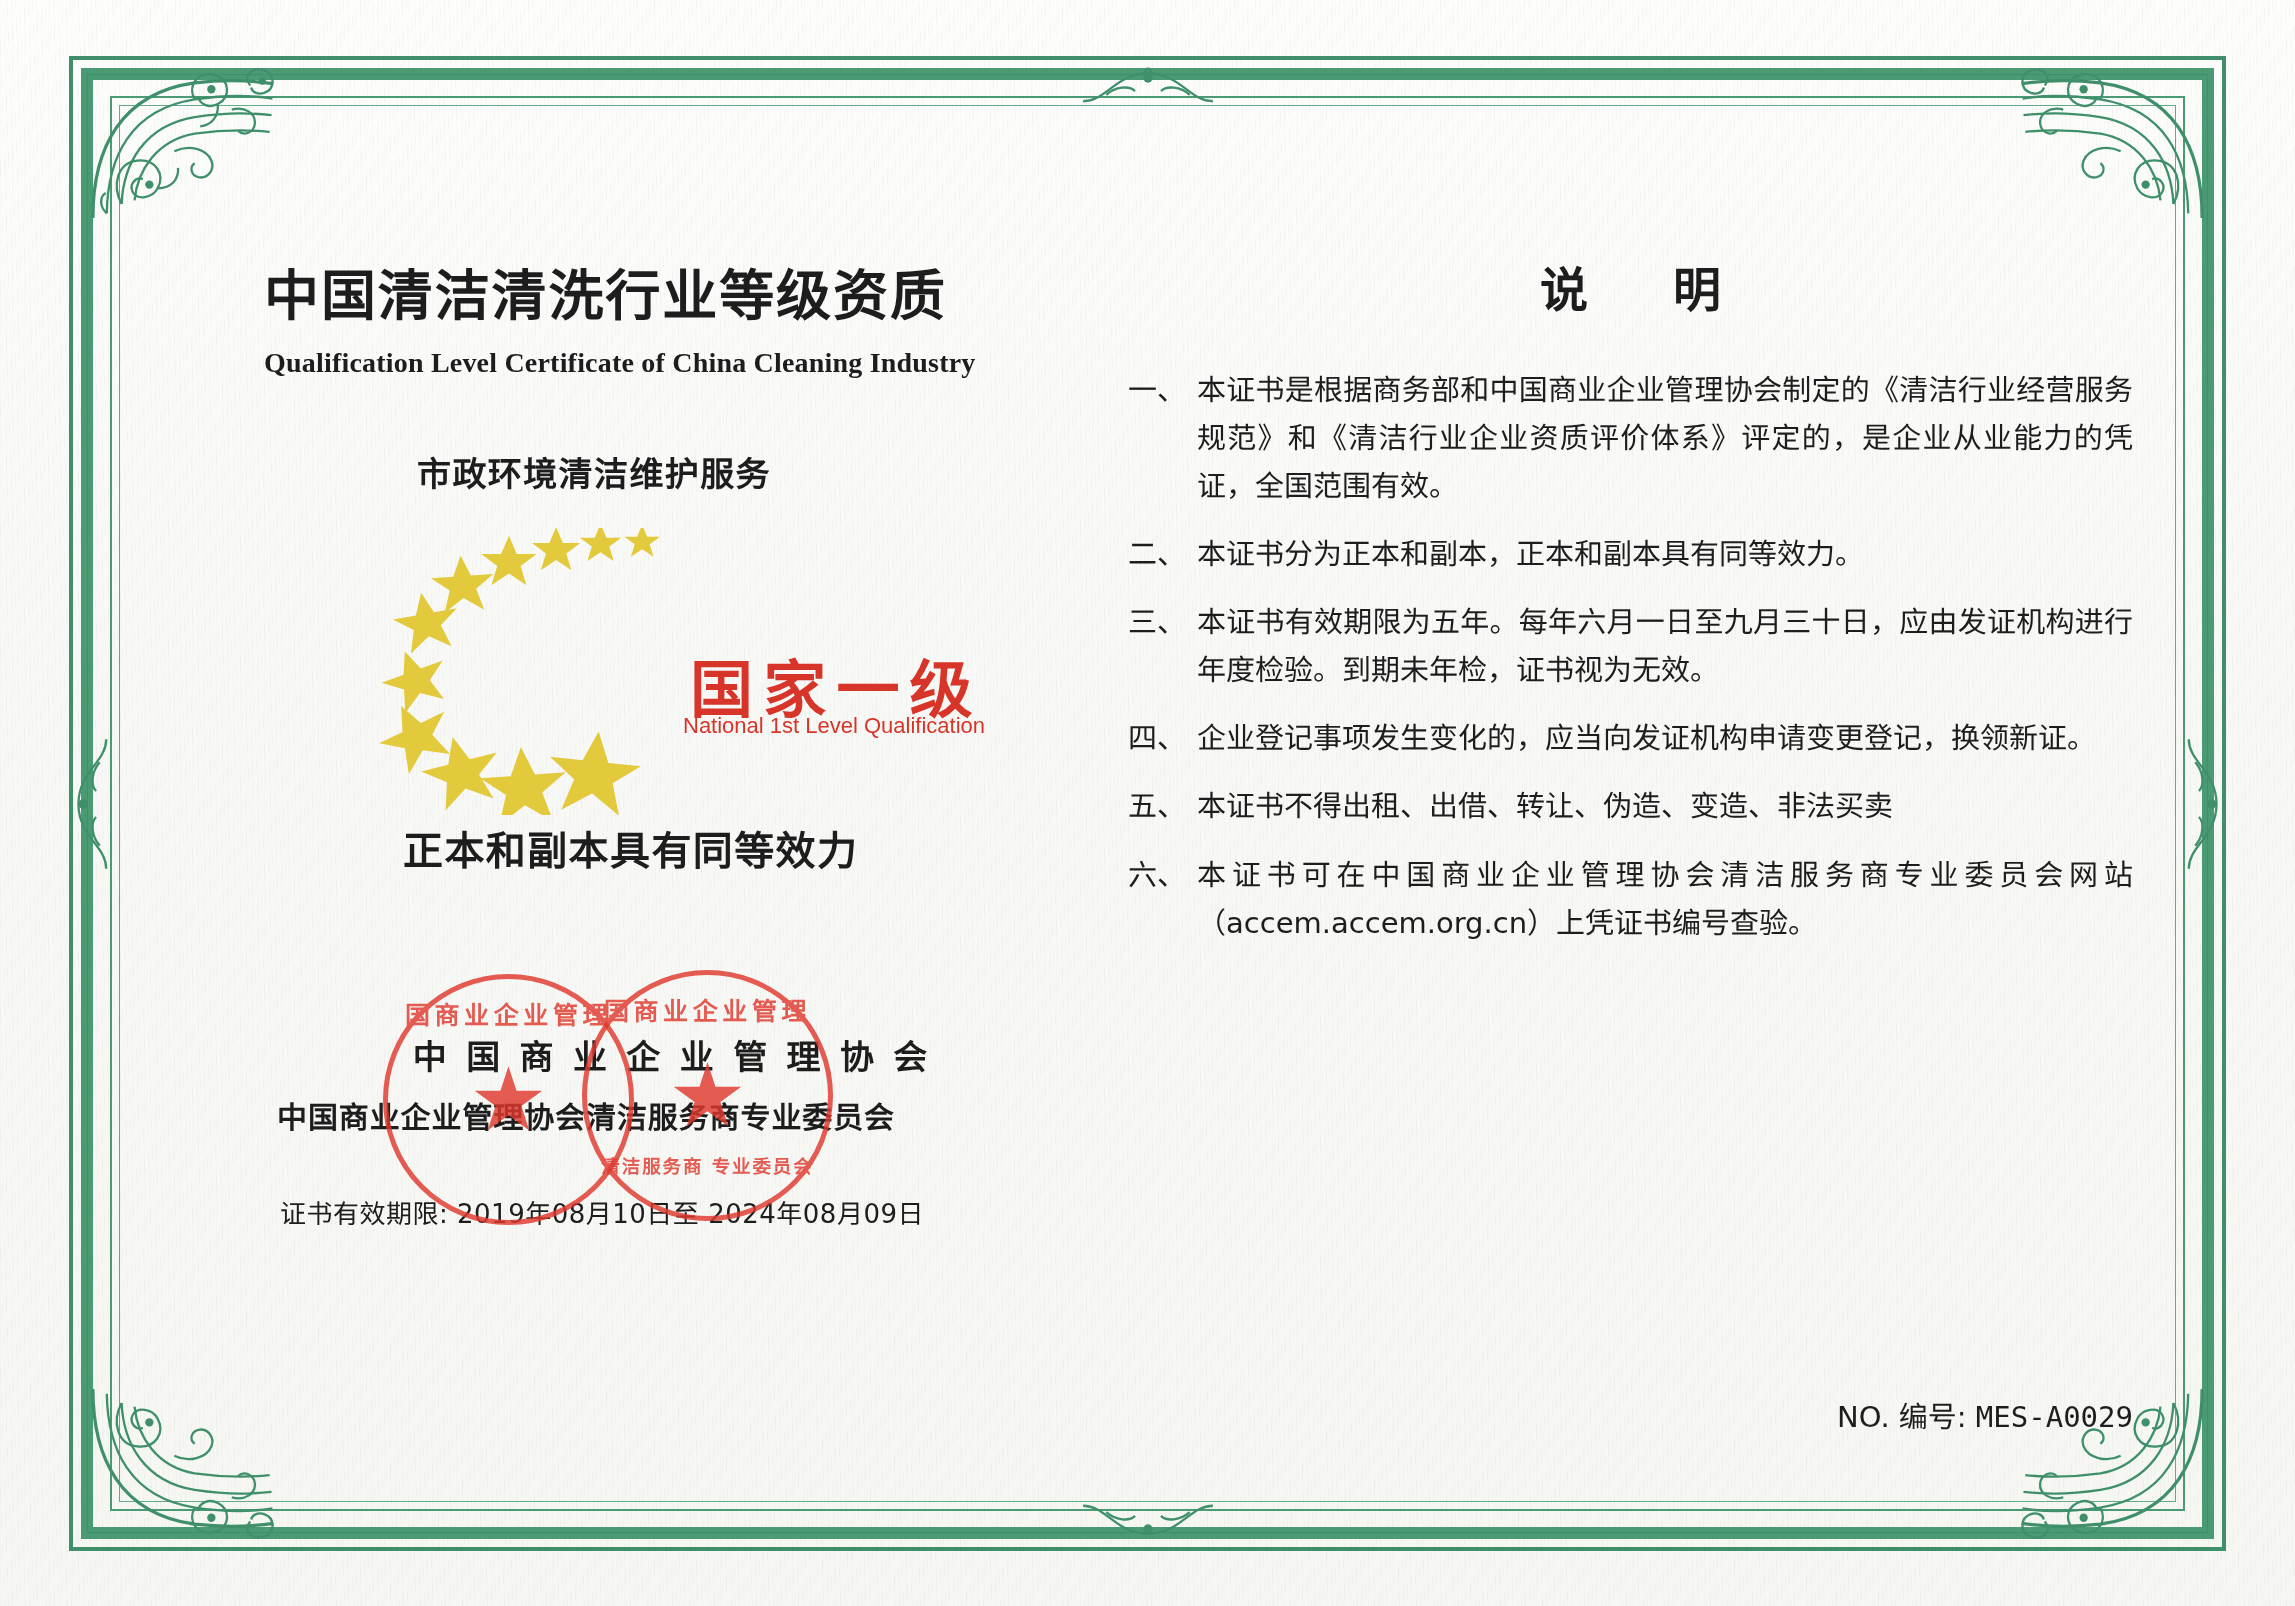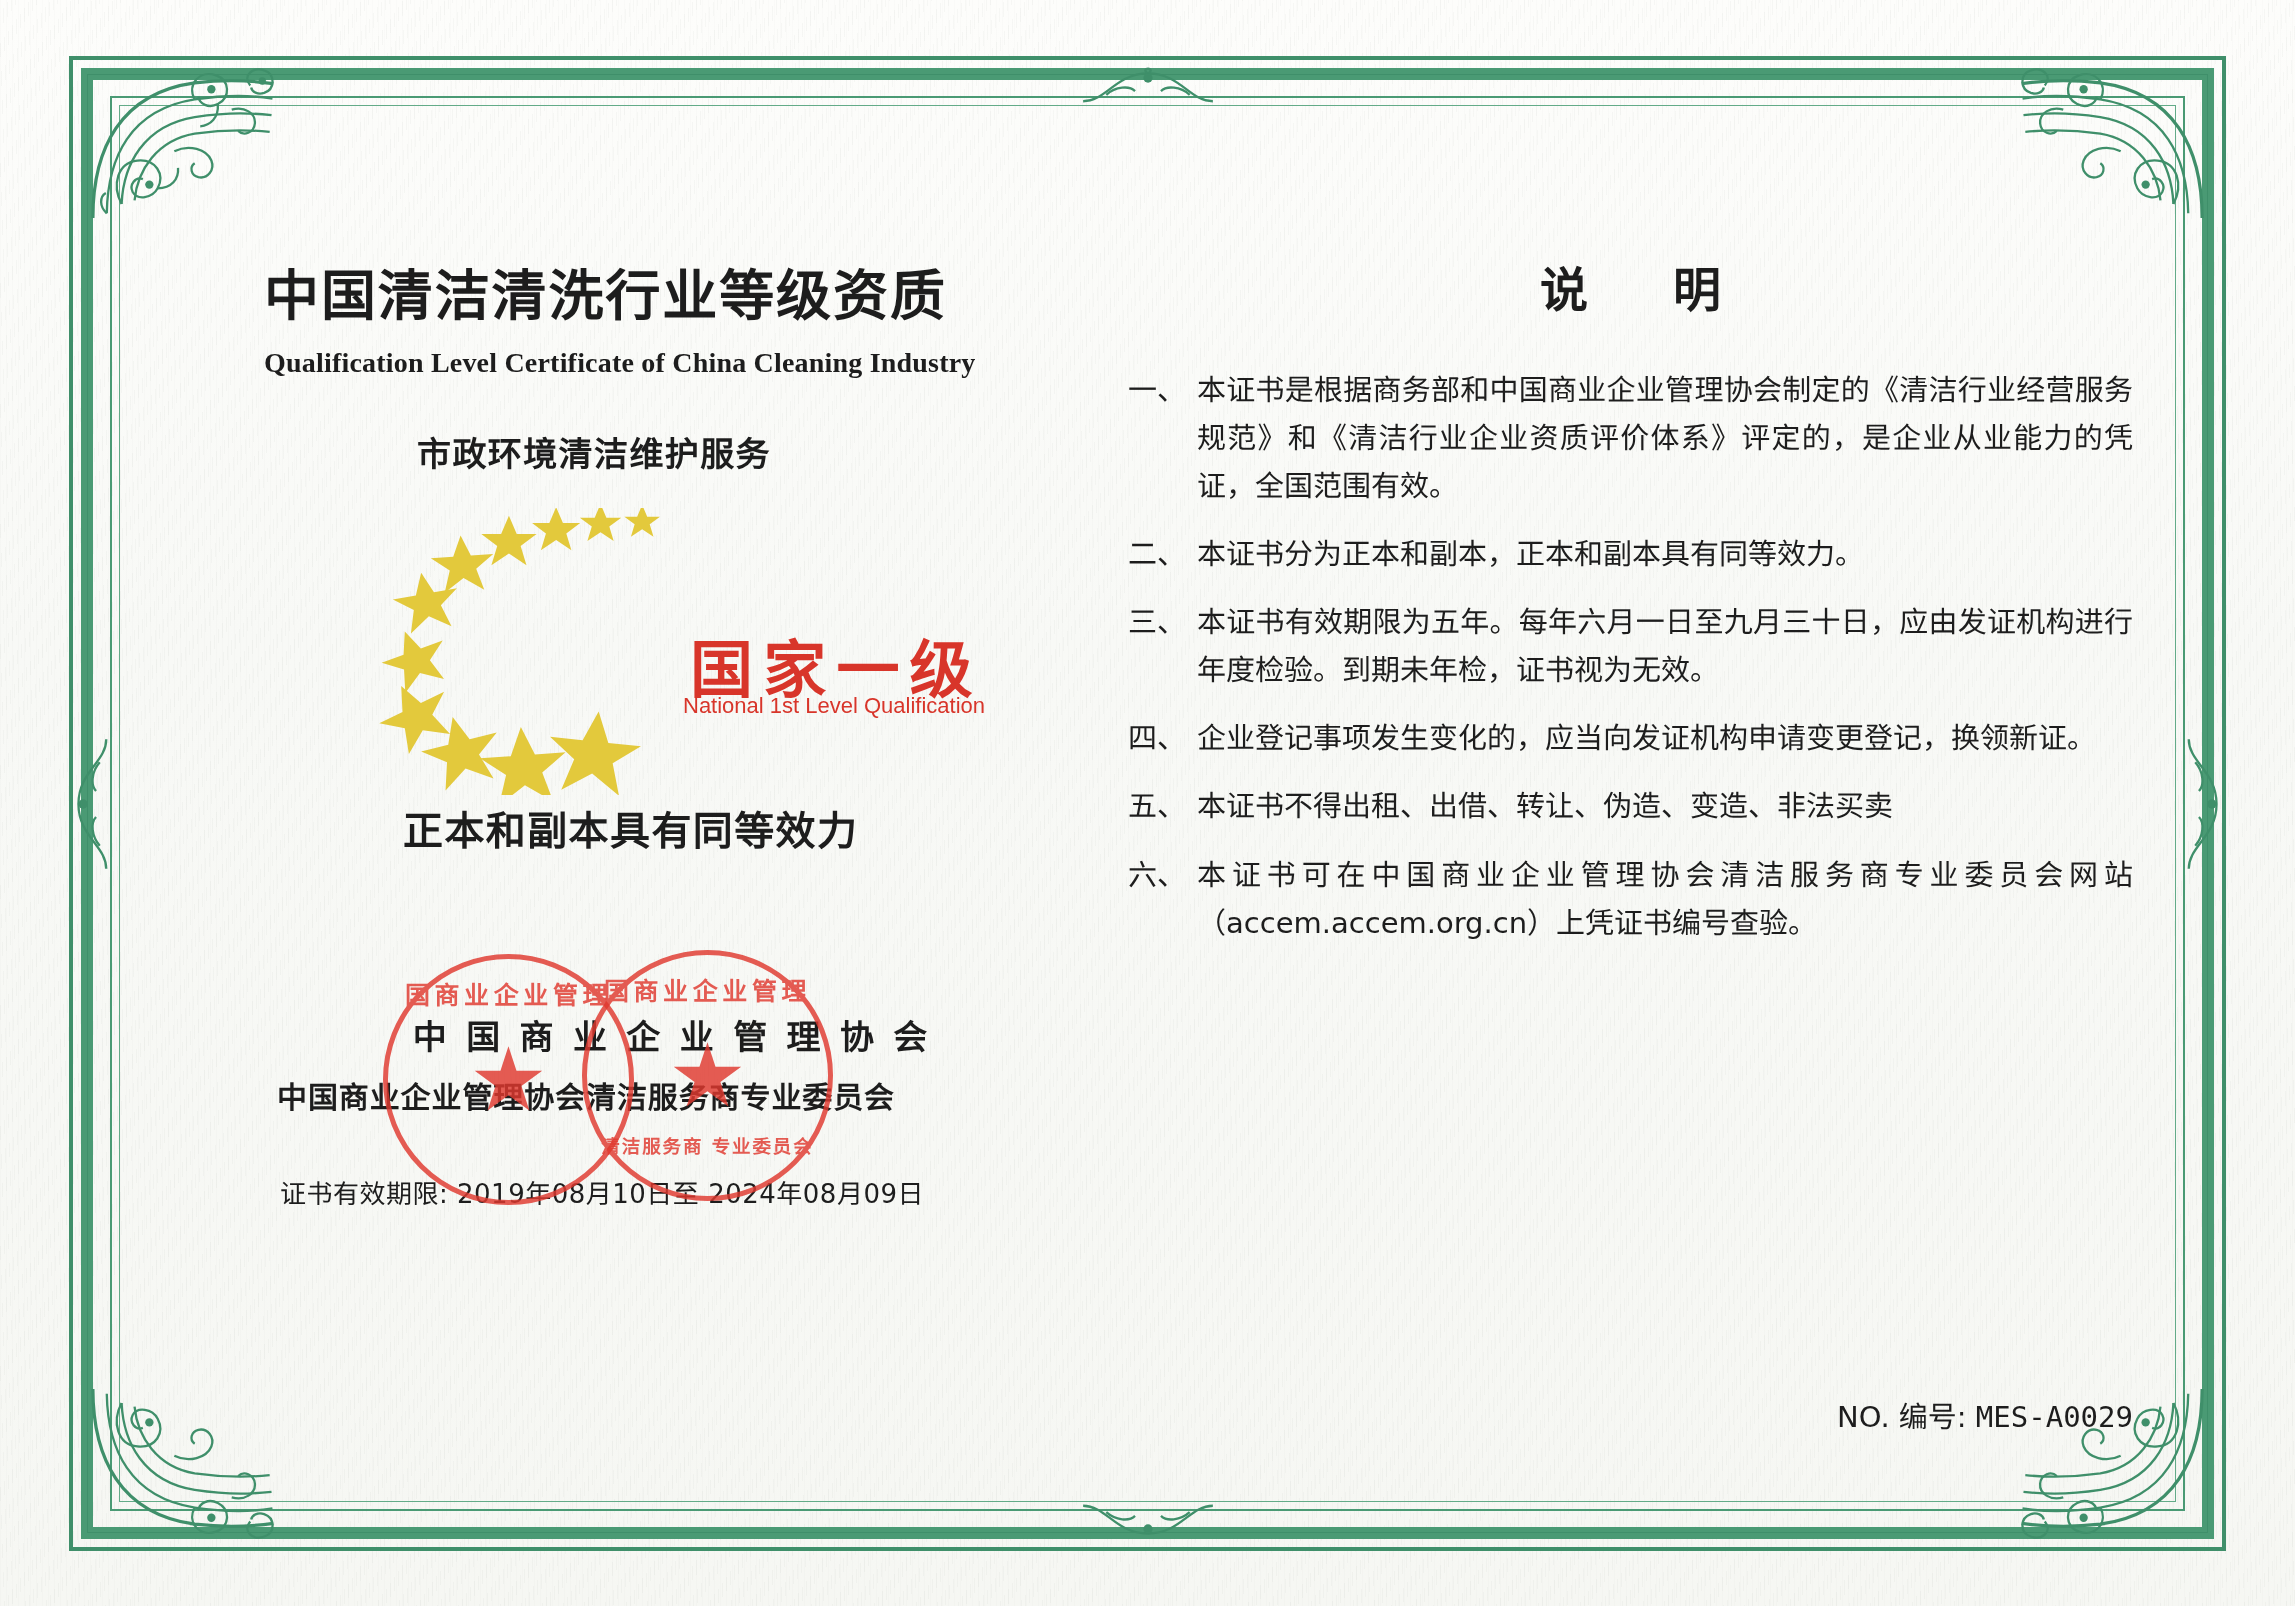--- a/index.html
+++ b/index.html
@@ -139,21 +139,21 @@
   .title-en {
     margin-top: 15.7px;
     font-family: "Liberation Serif", "DejaVu Serif", serif;
     font-weight: bold;
     font-size: 28px;
     color: #1d1d1d;
     letter-spacing: 0.2px;
     white-space: nowrap;
   }
   .subtitle-cn {
-    margin-top: 48px;
+    margin-top: 68px;
     margin-left: 153px;
     font-weight: bold;
     font-size: 34px;
     letter-spacing: 1.4px;
     color: #1d1d1d;
   }
 
   
   .emblem {
     position: relative;

